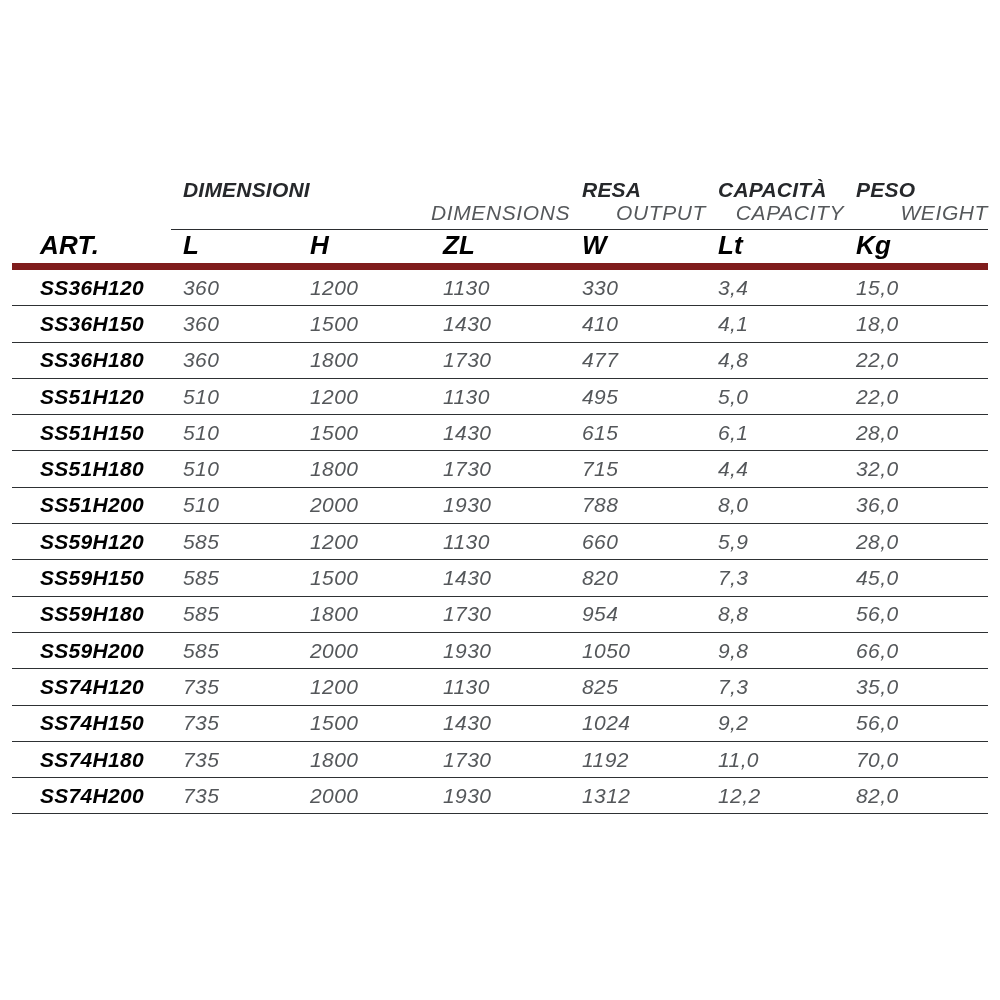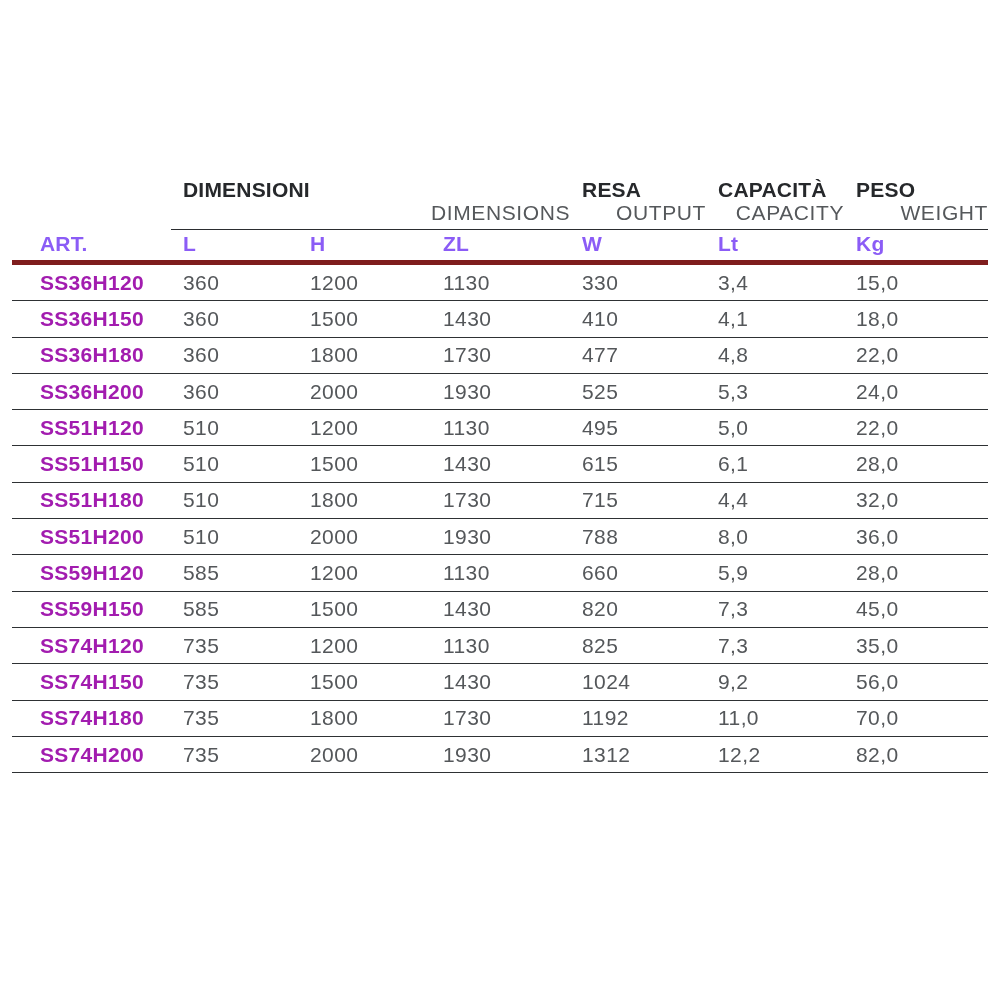--- a/index.html
+++ b/index.html
@@ -18,20 +18,21 @@
     background: #ffffff;
     overflow: hidden;
   }
   table.spec-table {
     position: absolute;
     left: 12px;
     top: 178px;
     width: 976px;
     border-collapse: collapse;
     table-layout: fixed;
+    font-style: italic;
   }
   
   tr.group-row { height: 50px; }
   tr.group-row th {
     vertical-align: bottom;
     text-align: left;
     padding: 0 0 5px 12px;
     font-weight: normal;
   }
   tr.group-row th.underlined { border-bottom: 1.5px solid #2b2d30; }
@@ -51,43 +52,43 @@
     letter-spacing: 0.6px;
     line-height: 23px;
     text-align: right;
   }
   
   tr.colhead-row { height: 33px; }
   tr.colhead-row th {
     text-align: left;
     vertical-align: middle;
     padding: 0 0 2px 12px;
-    font-size: 21px;
+    font-size: 26px;
     font-weight: bold;
-    color: #8b5cf6;
+    color: #000000;
     letter-spacing: 0.2px;
-    border-bottom: 5px solid #7f1d1d;
+    border-bottom: 7px solid #7f1d1d;
   }
   tr.colhead-row th.art-col { padding-left: 28px; }
   
   tbody td {
     height: 35.3px;
     vertical-align: middle;
     padding: 0 0 0 12px;
     font-size: 21px;
     font-weight: normal;
     color: #54575a;
     letter-spacing: 0.4px;
     border-bottom: 1.5px solid #2e3134;
     white-space: nowrap;
     overflow: hidden;
   }
   tbody td.art-cell {
     padding-left: 28px;
-    color: #a21caf;
+    color: #000000;
     font-weight: bold;
     letter-spacing: 0.3px;
   }
 </style>
 </head>
 <body>
 
 <div class="page">
   <table class="spec-table">
     <colgroup>
@@ -151,29 +152,20 @@
       <tr>
         <td class="art-cell">SS36H180</td>
         <td>360</td>
         <td>1800</td>
         <td>1730</td>
         <td>477</td>
         <td>4,8</td>
         <td>22,0</td>
       </tr>
       <tr>
-        <td class="art-cell">SS36H200</td>
-        <td>360</td>
-        <td>2000</td>
-        <td>1930</td>
-        <td>525</td>
-        <td>5,3</td>
-        <td>24,0</td>
-      </tr>
-      <tr>
         <td class="art-cell">SS51H120</td>
         <td>510</td>
         <td>1200</td>
         <td>1130</td>
         <td>495</td>
         <td>5,0</td>
         <td>22,0</td>
       </tr>
       <tr>
         <td class="art-cell">SS51H150</td>
@@ -214,20 +206,38 @@
       <tr>
         <td class="art-cell">SS59H150</td>
         <td>585</td>
         <td>1500</td>
         <td>1430</td>
         <td>820</td>
         <td>7,3</td>
         <td>45,0</td>
       </tr>
       <tr>
+        <td class="art-cell">SS59H180</td>
+        <td>585</td>
+        <td>1800</td>
+        <td>1730</td>
+        <td>954</td>
+        <td>8,8</td>
+        <td>56,0</td>
+      </tr>
+      <tr>
+        <td class="art-cell">SS59H200</td>
+        <td>585</td>
+        <td>2000</td>
+        <td>1930</td>
+        <td>1050</td>
+        <td>9,8</td>
+        <td>66,0</td>
+      </tr>
+      <tr>
         <td class="art-cell">SS74H120</td>
         <td>735</td>
         <td>1200</td>
         <td>1130</td>
         <td>825</td>
         <td>7,3</td>
         <td>35,0</td>
       </tr>
       <tr>
         <td class="art-cell">SS74H150</td>

